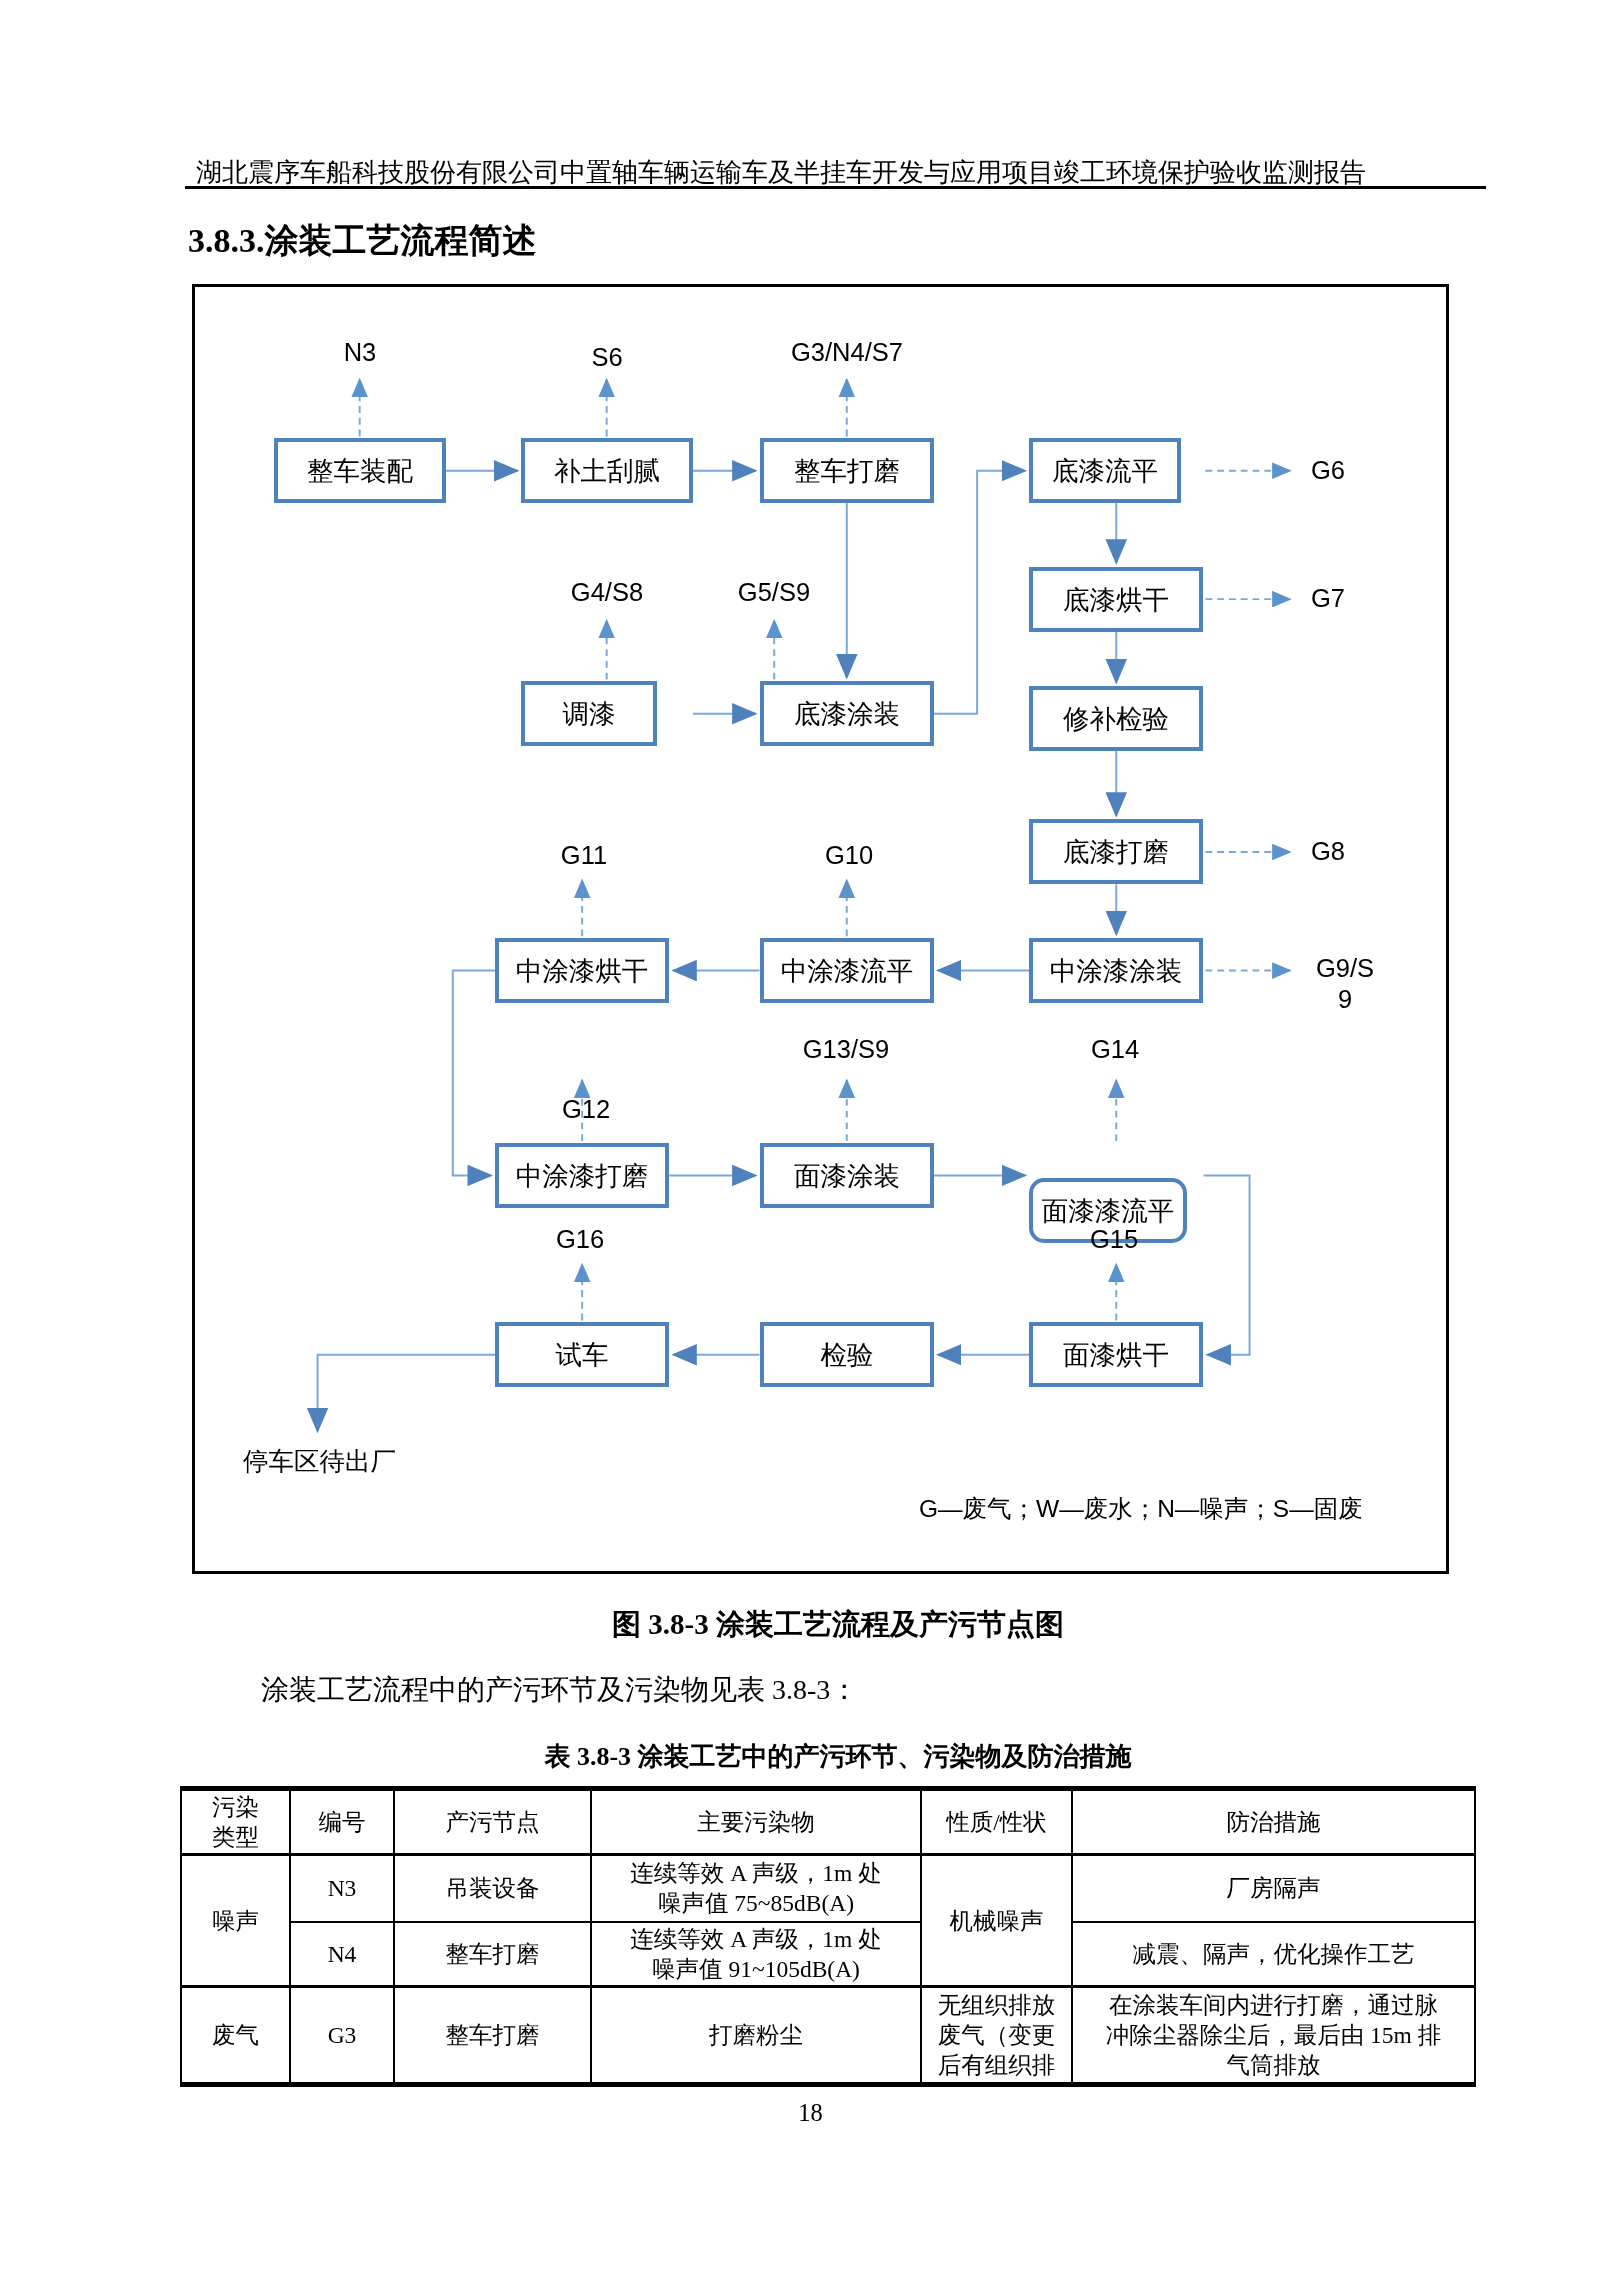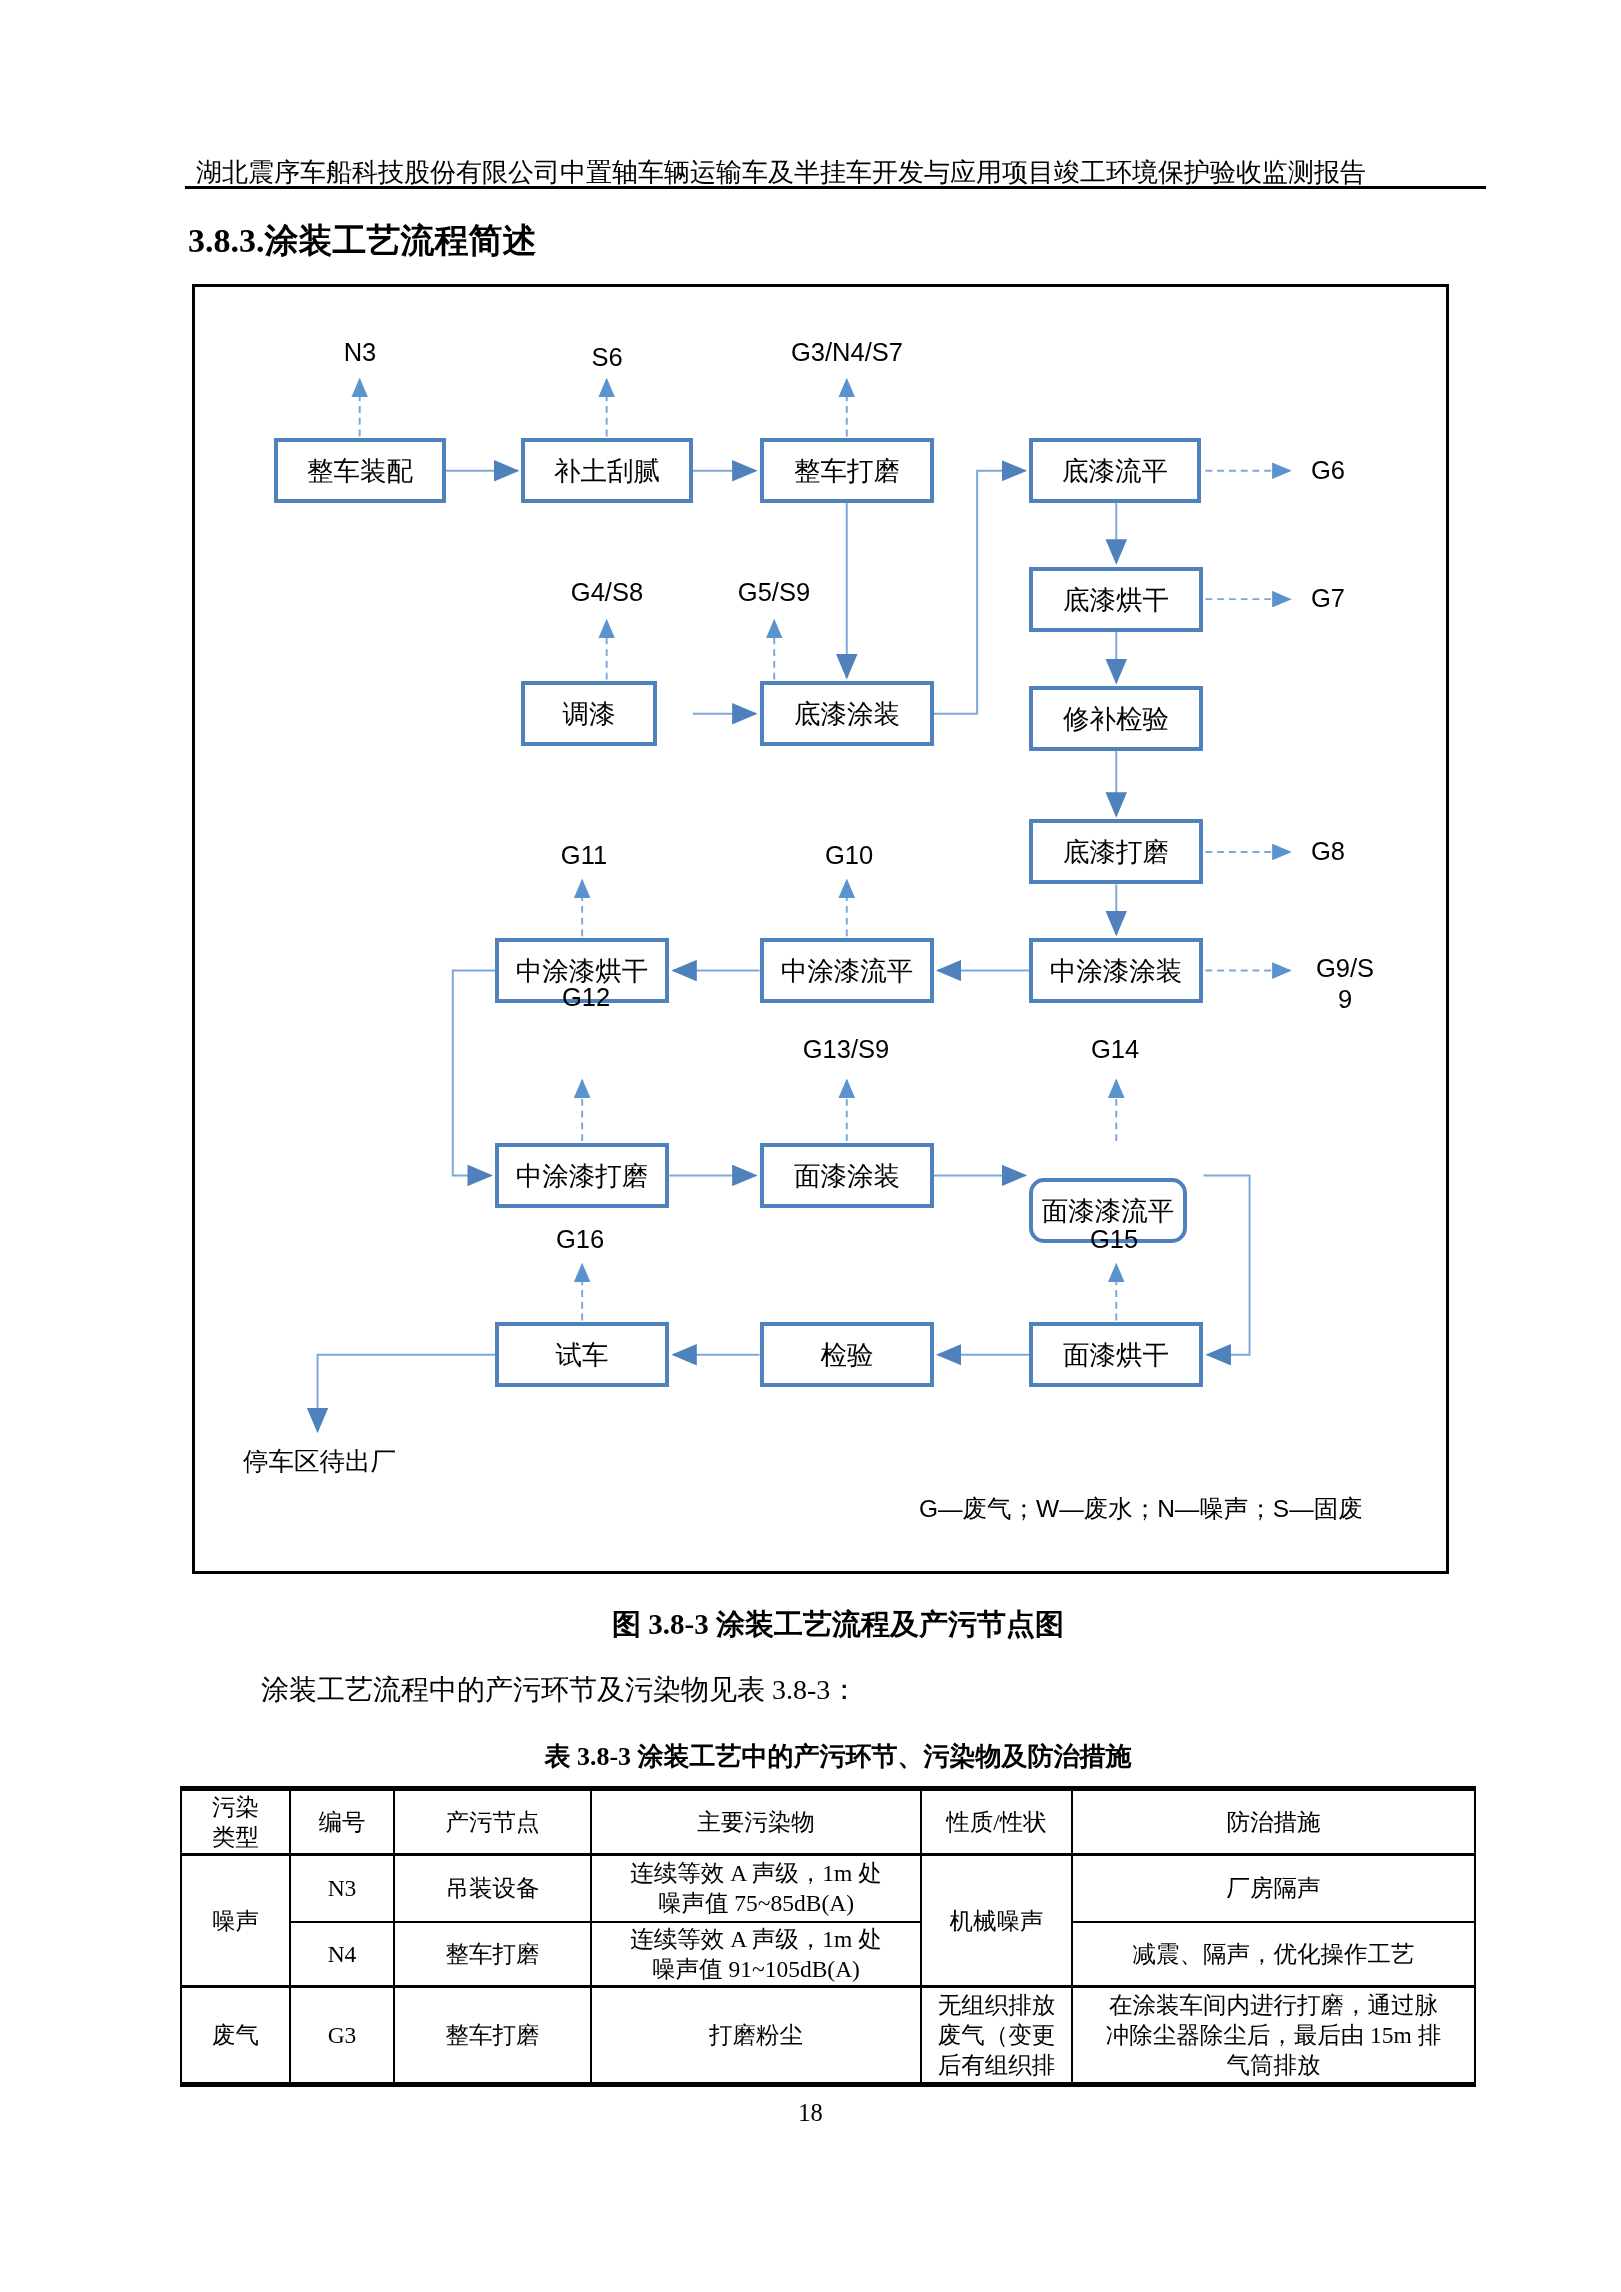--- a/index.html
+++ b/index.html
@@ -103,21 +103,21 @@
     <line x1="864" y1="1164" x2="864" y2="1102" marker-end="url(#mSm)"></line>
     <line x1="1139" y1="1164" x2="1139" y2="1102" marker-end="url(#mSm)"></line>
     <line x1="594" y1="1347" x2="594" y2="1290" marker-end="url(#mSm)"></line>
     <line x1="1139" y1="1347" x2="1139" y2="1290" marker-end="url(#mSm)"></line>
   </g>
 </svg>
 
 <div class="abs fbox" style="left:274px;top:438px;width:172px;">整车装配</div>
 <div class="abs fbox" style="left:521px;top:438px;width:172px;">补土刮腻</div>
 <div class="abs fbox" style="left:760px;top:438px;width:174px;">整车打磨</div>
-<div class="abs fbox" style="left:1029px;top:438px;width:172px;">底漆流平</div>
+<div class="abs fbox" style="left:1029px;top:438px;width:152px;">底漆流平</div>
 <div class="abs fbox" style="left:1029px;top:567px;width:174px;">底漆烘干</div>
 <div class="abs fbox" style="left:521px;top:681px;width:136px;">调漆</div>
 <div class="abs fbox" style="left:760px;top:681px;width:174px;">底漆涂装</div>
 <div class="abs fbox" style="left:1029px;top:686px;width:174px;">修补检验</div>
 <div class="abs fbox" style="left:1029px;top:819px;width:174px;">底漆打磨</div>
 <div class="abs fbox" style="left:495px;top:938px;width:174px;">中涂漆烘干</div>
 <div class="abs fbox" style="left:760px;top:938px;width:174px;">中涂漆流平</div>
 <div class="abs fbox" style="left:1029px;top:938px;width:174px;">中涂漆涂装</div>
 <div class="abs fbox" style="left:495px;top:1143px;width:174px;">中涂漆打磨</div>
 <div class="abs fbox" style="left:760px;top:1143px;width:174px;">面漆涂装</div>
@@ -131,21 +131,21 @@
 <div class="abs code" style="left:847px;top:338px;">G3/N4/S7</div>
 <div class="abs code" style="left:607px;top:578px;">G4/S8</div>
 <div class="abs code" style="left:774px;top:578px;">G5/S9</div>
 <div class="abs code-l" style="left:1311px;top:456px;">G6</div>
 <div class="abs code-l" style="left:1311px;top:584px;">G7</div>
 <div class="abs code-l" style="left:1311px;top:837px;">G8</div>
 <div class="abs code-wrap" style="left:1306px;top:941px;margin-top:12px;">G9/S
 9</div>
 <div class="abs code" style="left:849px;top:841px;">G10</div>
 <div class="abs code" style="left:584px;top:841px;">G11</div>
-<div class="abs code" style="left:586px;top:983px;">G12</div>
+<div class="abs code" style="left:586px;top:1095px;">G12</div>
 <div class="abs code" style="left:846px;top:1035px;">G13/S9</div>
 <div class="abs code" style="left:1067px;top:1035px;margin-left:48px;">G14</div>
 <div class="abs code" style="left:580px;top:1225px;">G16</div>
 <div class="abs code" style="left:1114px;top:1225px;">G15</div>
 
 <div class="abs flow-text" style="left:243px;top:1444px;">停车区待出厂</div>
 <div class="abs flow-legend" style="left:919px;top:1492px;">G—废气；W—废水；N—噪声；S—固废</div>
 
 <div class="abs fig-caption">图 3.8-3   涂装工艺流程及产污节点图</div>
 <div class="abs body-paragraph">涂装工艺流程中的产污环节及污染物见表 3.8-3：</div>

